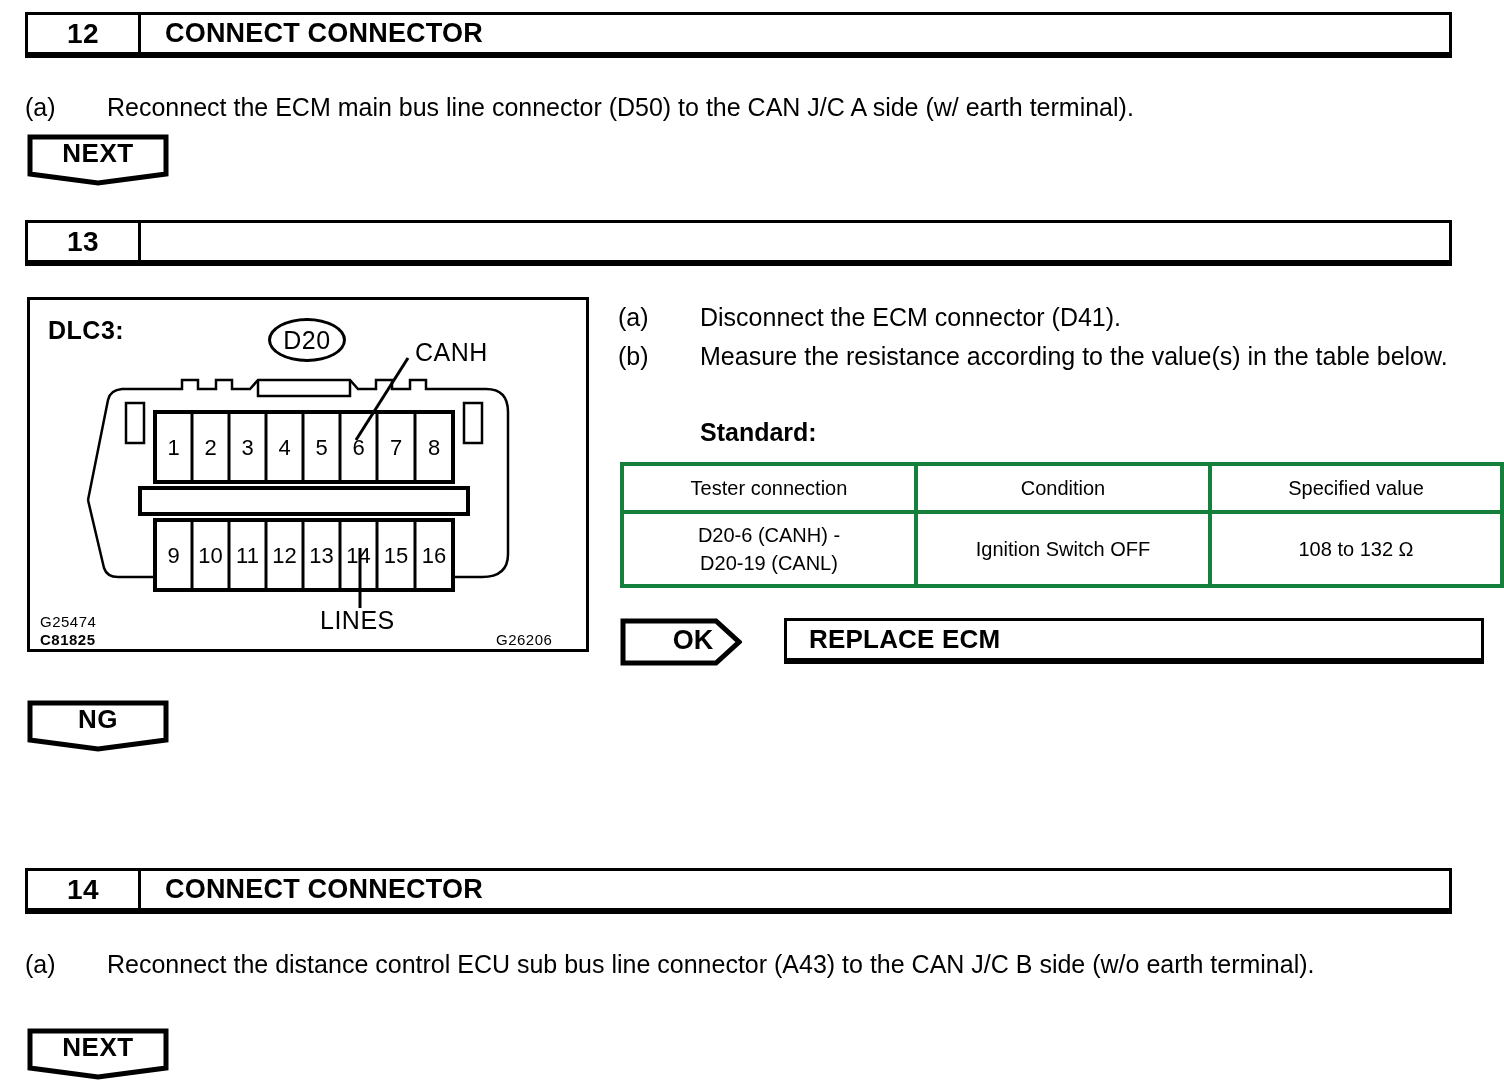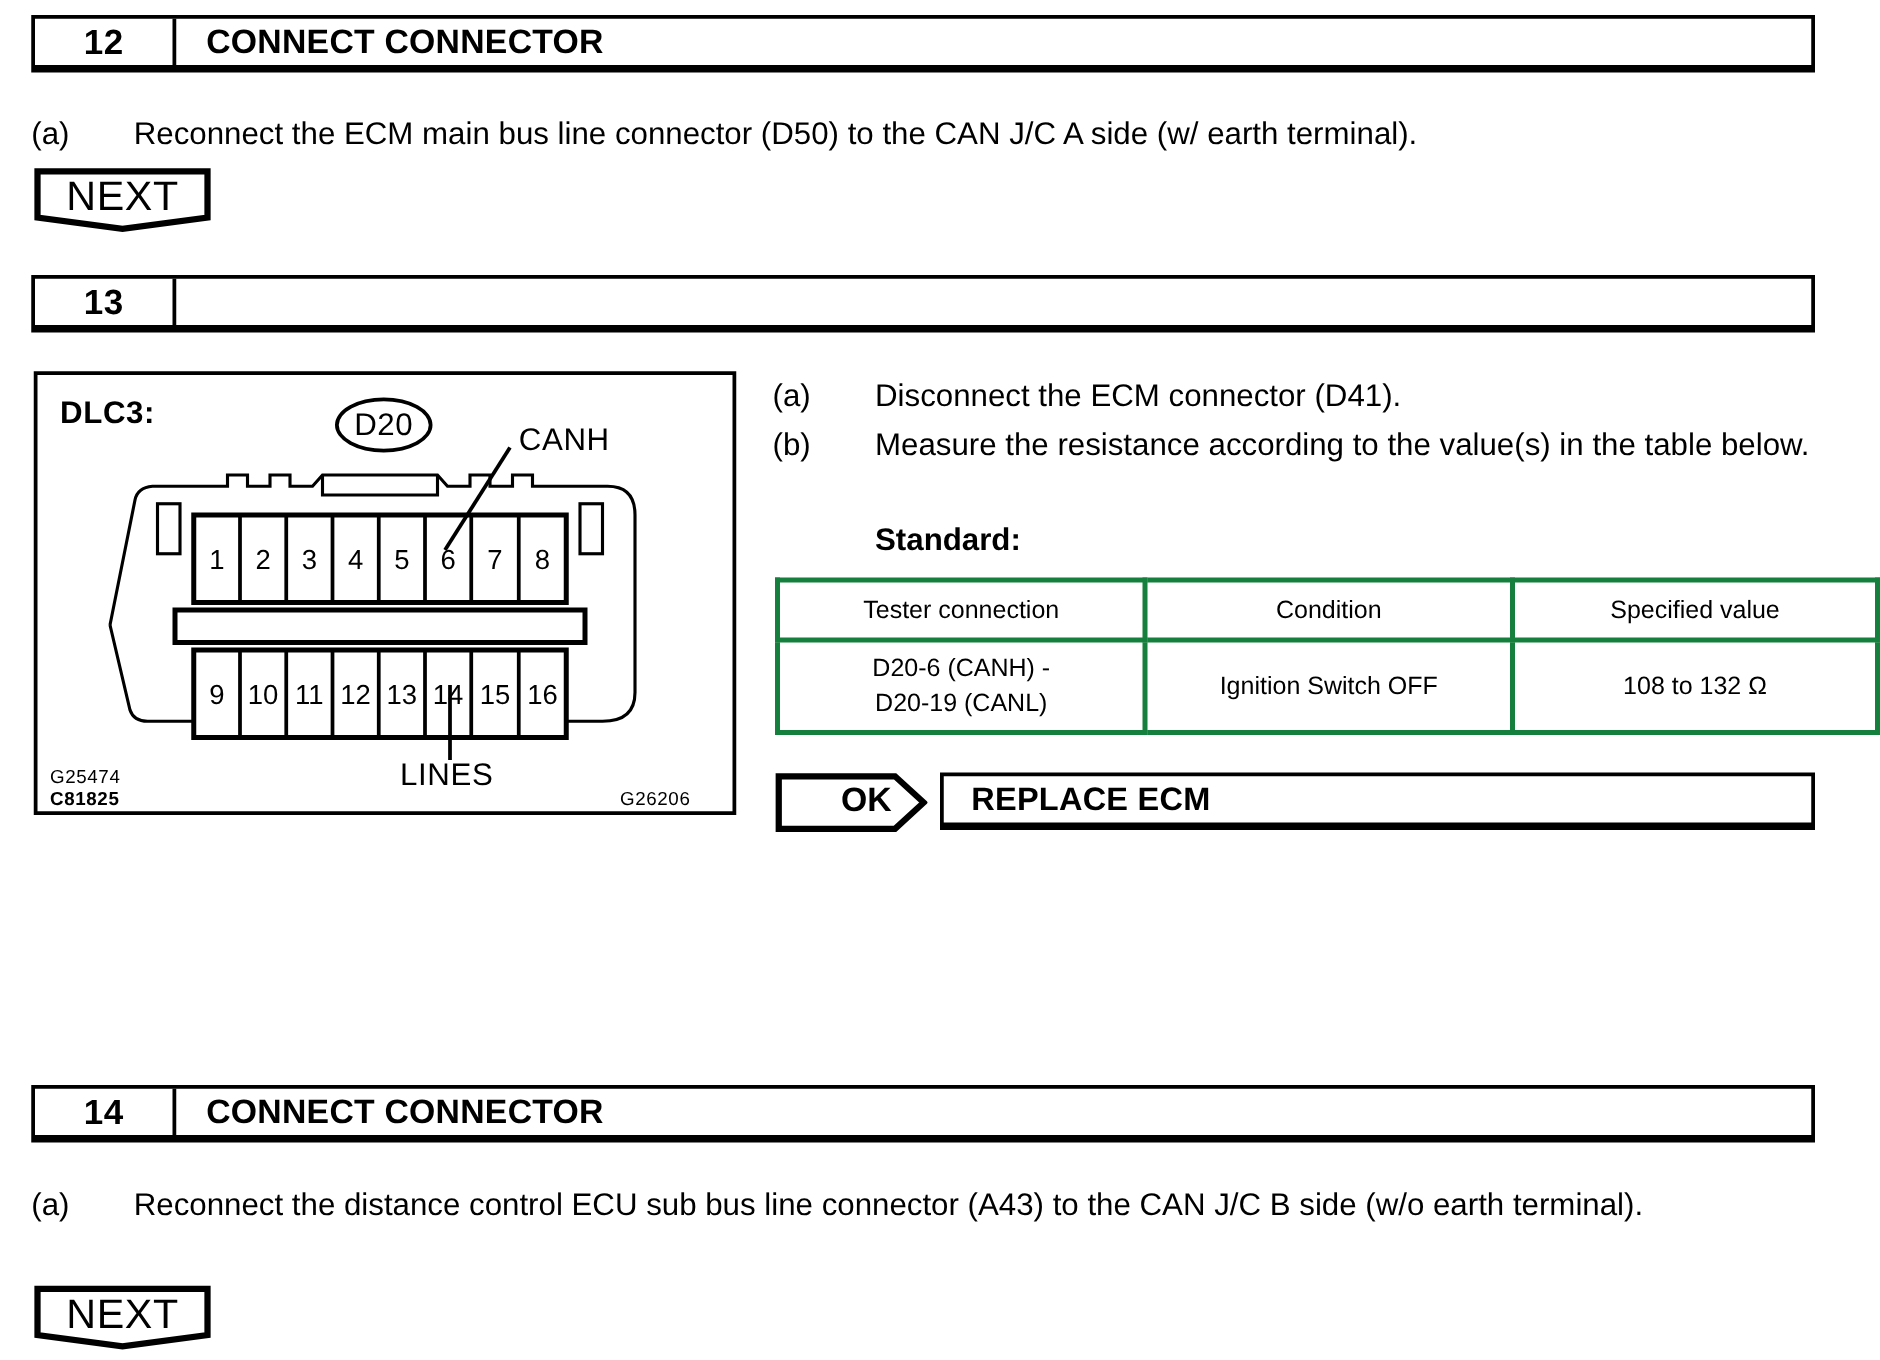--- a/index.html
+++ b/index.html
@@ -66,20 +66,21 @@
     border-bottom-width: 6px;
     box-sizing: border-box;
     background: #fff;
     display: flex;
     align-items: center;
     padding-left: 22px;
     font-size: 26px;
     font-weight: bold;
     letter-spacing: 0.2px;
     white-space: nowrap;
+    margin-left: 32px;
   }
 
   
   .para {
     position: absolute;
     display: flex;
     font-size: 25px;
     line-height: 38px;
   }
   .para .mark {
@@ -101,22 +102,22 @@
     left: 0; top: 0;
     width: 142px;
     height: 52px;
   }
   .banner .blabel {
     position: absolute;
     left: 0;
     top: 4px;
     width: 142px;
     text-align: center;
-    font-size: 33px;
-    font-weight: normal;
+    font-size: 26px;
+    font-weight: bold;
     letter-spacing: 0.5px;
   }
 
   
   .ok-arrow {
     position: absolute;
     width: 122px;
     height: 48px;
   }
   .ok-arrow svg {
@@ -372,20 +373,26 @@
     <svg viewBox="0 0 122 48">
       <polygon points="3,3 96,3 119,24 96,45 3,45" fill="#ffffff" stroke="#000000" stroke-width="5"></polygon>
     </svg>
     <div class="olabel">OK</div>
   </div>
 
   <div class="result-bar" style="left:752px; top:618px; width:700px;">
     <span>REPLACE ECM</span>
   </div>
 
+  <div class="banner" style="left:27px; top:700px;">
+    <svg viewBox="0 0 142 52">
+      <polygon points="3,3 139,3 139,40 71,49 3,40" fill="#ffffff" stroke="#000000" stroke-width="5"></polygon>
+    </svg>
+    <div class="blabel">NG</div>
+  </div>
 
 
   <div class="step-bar" style="left:25px; top:868px; width:1427px;">
     <div class="step-num">14</div>
     <div class="step-title">CONNECT CONNECTOR</div>
   </div>
 
   <div class="para" style="left:25px; top:945px; width:1438px;">
     <span class="mark">(a)</span>
     <span class="txt">Reconnect the distance control ECU sub bus line connector (A43) to the CAN J/C B side (w/o earth terminal).</span>

